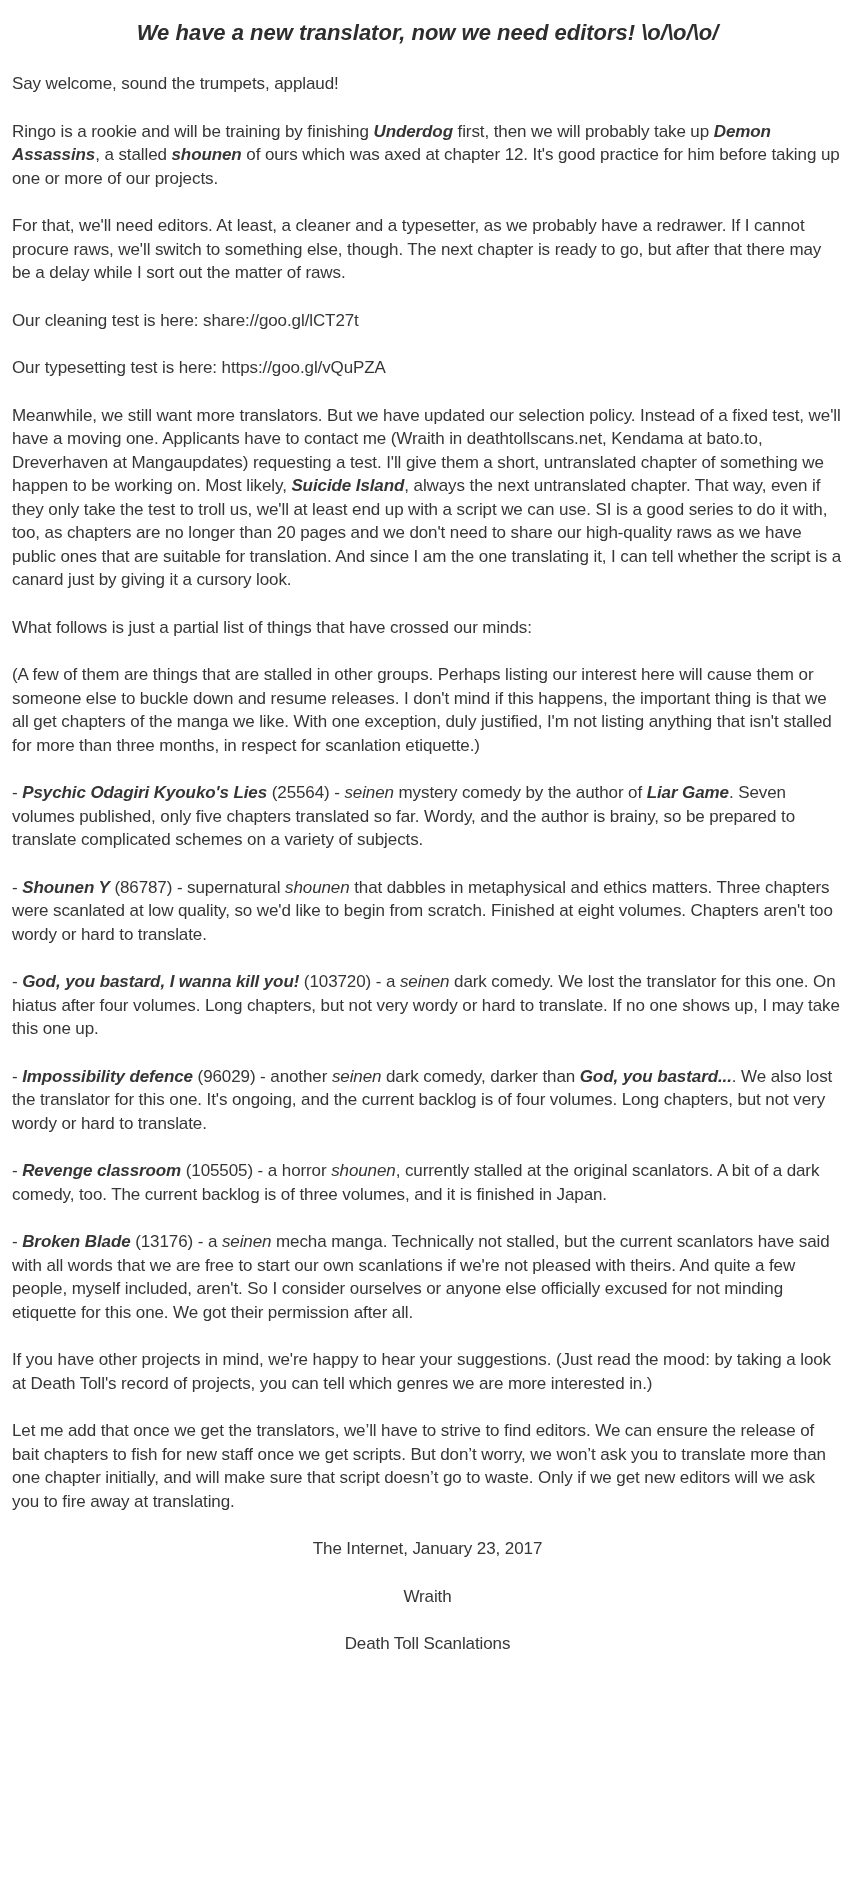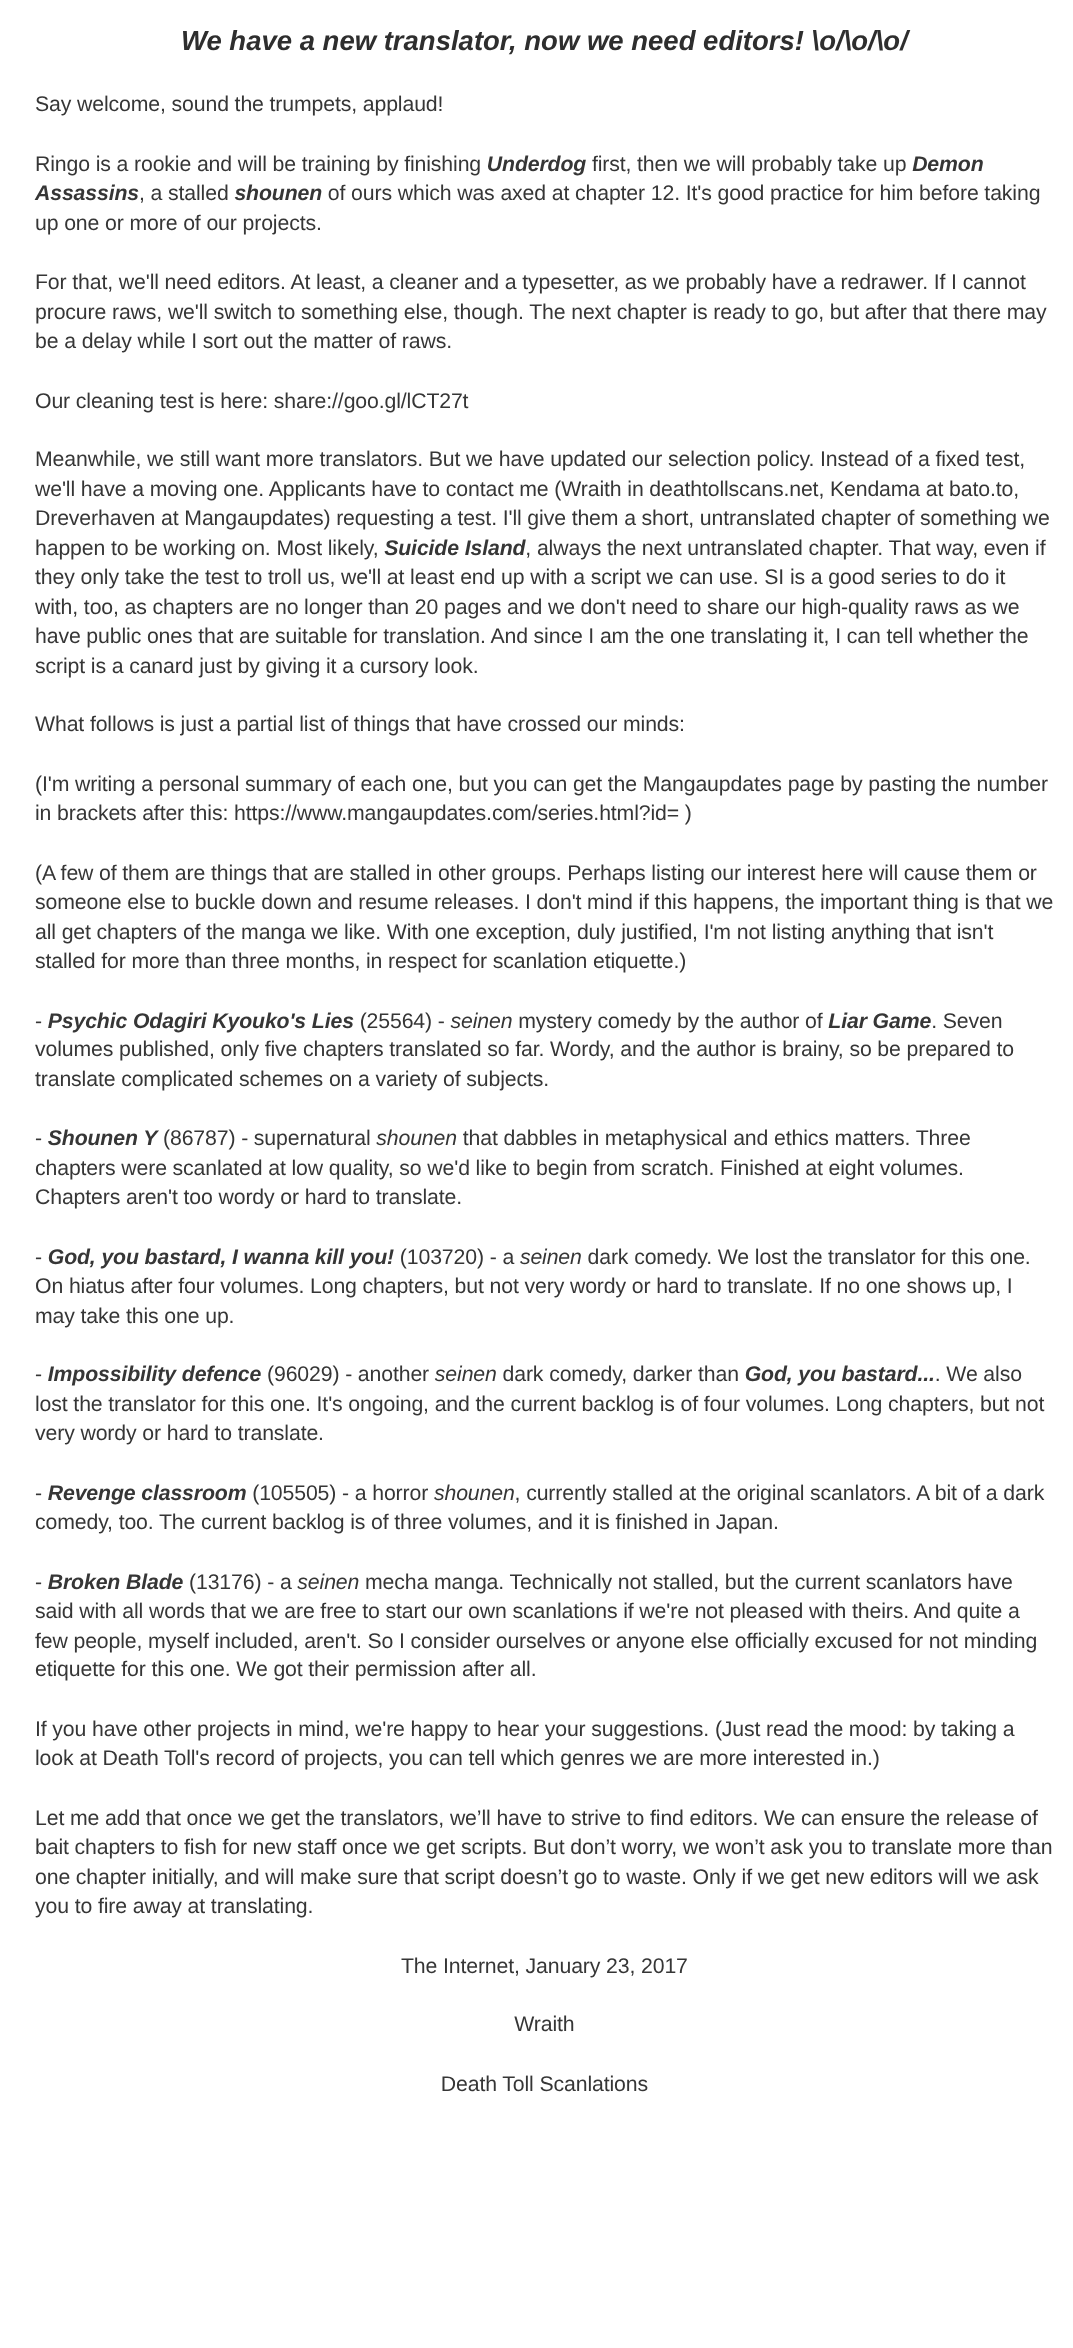--- a/index.html
+++ b/index.html
@@ -8,21 +8,21 @@
     background: #ffffff;
   }
   body {
     width: 858px;
     height: 1878px;
     overflow: hidden;
     font-family: "Liberation Sans", sans-serif;
     color: #363636;
   }
   .content {
-    padding: 6px 15px 10px 28px;
+    padding: 6px 15px 10px 12px;
   }
   h1.title {
     margin: 12px 0 0 0;
     text-align: center;
     font-size: 22px;
     line-height: 30px;
     font-weight: bold;
     font-style: italic;
     color: #2e2e2e;
   }
@@ -45,23 +45,23 @@
 </style>
 </head>
 <body style="color: rgb(54, 54, 54); background: rgb(255, 255, 255);">
 
 <div class="content">
   <h1 class="title">We have a new translator, now we need editors! \o/\o/\o/</h1>
   <p class="para"><span>Say welcome, sound the trumpets, applaud!</span></p>
   <p class="para"><span>Ringo is a rookie and will be training by finishing </span><span class="bi">Underdog</span><span> first, then we will probably take up </span><span class="bi">Demon Assassins</span><span>, a stalled </span><span class="bi">shounen</span><span> of ours which was axed at chapter 12. It's good practice for him before taking up one or more of our projects.</span></p>
   <p class="para"><span>For that, we'll need editors. At least, a cleaner and a typesetter, as we probably have a redrawer. If I cannot procure raws, we'll switch to something else, though. The next chapter is ready to go, but after that there may be a delay while I sort out the matter of raws.</span></p>
   <p class="para"><span>Our cleaning test is here: </span><span>share://goo.gl/lCT27t</span></p>
+  <p class="para"><span>Our typesetting test is here: </span><span>https://goo.gl/vQuPZA</span></p>
   <p class="para"><span>Meanwhile, we still want more translators. But we have updated our selection policy. Instead of a fixed test, we'll have a moving one. Applicants have to contact me (Wraith in deathtollscans.net, Kendama at bato.to, Dreverhaven at Mangaupdates) requesting a test. I'll give them a short, untranslated chapter of something we happen to be working on. Most likely, </span><span class="bi">Suicide Island</span><span>, always the next untranslated chapter. That way, even if they only take the test to troll us, we'll at least end up with a script we can use. SI is a good series to do it with, too, as chapters are no longer than 20 pages and we don't need to share our high-quality raws as we have public ones that are suitable for translation. And since I am the one translating it, I can tell whether the script is a canard just by giving it a cursory look.</span></p>
   <p class="para"><span>What follows is just a partial list of things that have crossed our minds:</span></p>
-  <p class="para"><span>(I'm writing a personal summary of each one, but you can get the Mangaupdates page by pasting the number in brackets after this: </span><span>https://www.mangaupdates.com/series.html?id=</span><span> )</span></p>
   <p class="para"><span>(A few of them are things that are stalled in other groups. Perhaps listing our interest here will cause them or someone else to buckle down and resume releases. I don't mind if this happens, the important thing is that we all get chapters of the manga we like. With one exception, duly justified, I'm not listing anything that isn't stalled for more than three months, in respect for scanlation etiquette.)</span></p>
   <p class="para"><span>- </span><span class="bi">Psychic Odagiri Kyouko's Lies</span><span> (25564) - </span><span class="i">seinen</span><span> mystery comedy by the author of </span><span class="bi">Liar Game</span><span>. Seven volumes published, only five chapters translated so far. Wordy, and the author is brainy, so be prepared to translate complicated schemes on a variety of subjects.</span></p>
   <p class="para"><span>- </span><span class="bi">Shounen Y</span><span> (86787) - supernatural </span><span class="i">shounen</span><span> that dabbles in metaphysical and ethics matters. Three chapters were scanlated at low quality, so we'd like to begin from scratch. Finished at eight volumes. Chapters aren't too wordy or hard to translate.</span></p>
   <p class="para"><span>- </span><span class="bi">God, you bastard, I wanna kill you!</span><span> (103720) - a </span><span class="i">seinen</span><span> dark comedy. We lost the translator for this one. On hiatus after four volumes. Long chapters, but not very wordy or hard to translate. If no one shows up, I may take this one up.</span></p>
   <p class="para"><span>- </span><span class="bi">Impossibility defence</span><span> (96029) - another </span><span class="i">seinen</span><span> dark comedy, darker than </span><span class="bi">God, you bastard...</span><span>. We also lost the translator for this one. It's ongoing, and the current backlog is of four volumes. Long chapters, but not very wordy or hard to translate.</span></p>
   <p class="para"><span>- </span><span class="bi">Revenge classroom</span><span> (105505) - a horror </span><span class="i">shounen</span><span>, currently stalled at the original scanlators. A bit of a dark comedy, too. The current backlog is of three volumes, and it is finished in Japan.</span></p>
   <p class="para"><span>- </span><span class="bi">Broken Blade</span><span> (13176) - a </span><span class="i">seinen</span><span> mecha manga. Technically not stalled, but the current scanlators have said with all words that we are free to start our own scanlations if we're not pleased with theirs. And quite a few people, myself included, aren't. So I consider ourselves or anyone else officially excused for not minding etiquette for this one. We got their permission after all.</span></p>
   <p class="para"><span>If you have other projects in mind, we're happy to hear your suggestions. (Just read the mood: by taking a look at Death Toll's record of projects, you can tell which genres we are more interested in.)</span></p>
   <p class="para"><span>Let me add that once we get the translators, we’ll have to strive to find editors. We can ensure the release of bait chapters to fish for new staff once we get scripts. But don’t worry, we won’t ask you to translate more than one chapter initially, and will make sure that script doesn’t go to waste. Only if we get new editors will we ask you to fire away at translating.</span></p>
   <p class="para right"><span>The Internet, January 23, 2017</span></p>

